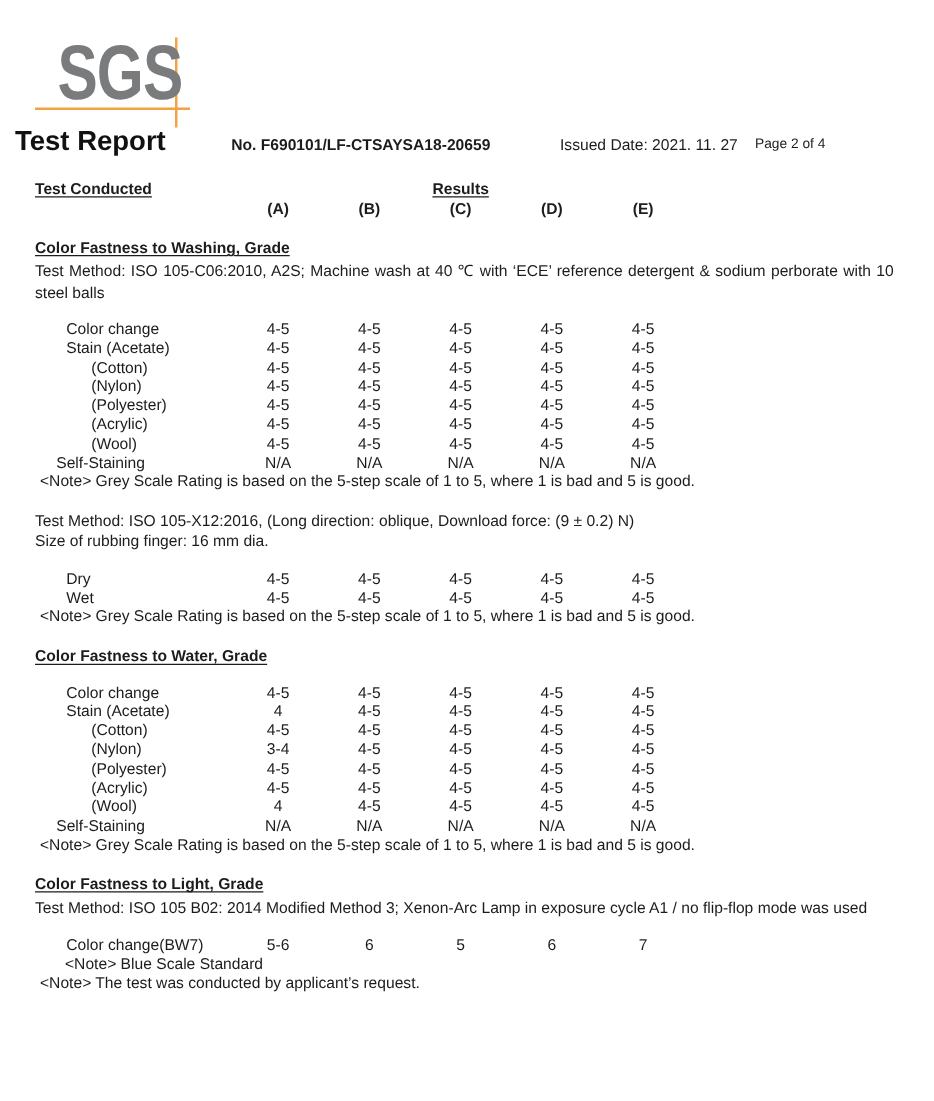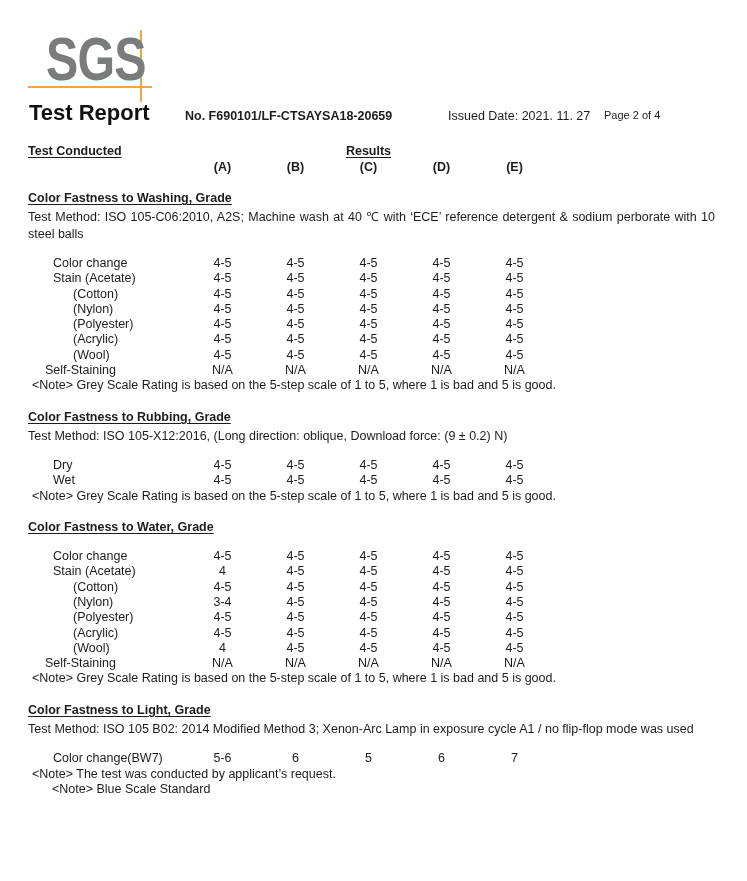--- a/index.html
+++ b/index.html
@@ -16,21 +16,21 @@
   
   .logo { position:absolute; left:0; top:0; width:200px; height:110px; }
   .logo-hline { position:absolute; left:28px; top:86px; width:124px; height:2px; background:#f2a444; }
   .logo-vline { position:absolute; left:140px; top:30px; width:2px;  height:72px; background:#f2a444; }
   .sgs-text {
     position:absolute; left:46px; top:29px;
     font-size:62px; font-weight:bold; line-height:60px;
     color:#7a7b7d; letter-spacing:-1px;
     transform: scaleX(0.78); transform-origin:left top;
   }
-  .report-title { position:absolute; left:29px; top:100px; font-size:22px; font-weight:bold; color:#111; }
+  .report-title { position:absolute; left:12px; top:100px; font-size:22px; font-weight:bold; color:#111; }
   .report-no    { position:absolute; left:185px; top:109px; font-size:12.5px; font-weight:bold; }
   .issued-date  { position:absolute; left:448px; top:109px; font-size:12.5px; }
   .page-no      { position:absolute; left:604px; top:109px; font-size:11px; }
 
   
   .content { position:absolute; left:28px; top:143px; width:687px; }
   .grid { display:grid; grid-template-columns:158px 73px 73px 73px 73px 73px; }
   .val  { text-align:center; }
   .lbl.i0 { padding-left:17px; }
   .lbl.i1 { padding-left:25px; }
@@ -147,22 +147,22 @@
           <span class="val">N/A</span>
           <span class="val">N/A</span>
           <span class="val">N/A</span>
           <span class="val">N/A</span>
         </div>
       </div>
       <div class="note">&lt;Note&gt; Grey Scale Rating is based on the 5-step scale of 1 to 5, where 1 is bad and 5 is good.</div>
     </div>
 
     <div class="section">
-      <div class="section-title"><span class="bu">Color Fastness to Rubbing, Grade</span></div>
       <div class="method">Test Method: ISO 105-X12:2016, (Long direction: oblique, Download force: (9 ± 0.2) N)</div>
+      <div class="method">Size of rubbing finger: 16 mm dia.</div>
       <div class="tbl">
         <div class="grid row">
           <span class="lbl i1">Dry</span>
           <span class="val">4-5</span>
           <span class="val">4-5</span>
           <span class="val">4-5</span>
           <span class="val">4-5</span>
           <span class="val">4-5</span>
         </div>
         <div class="grid row">
@@ -254,18 +254,18 @@
       <div class="tbl">
         <div class="grid row">
           <span class="lbl i1">Color change(BW7)</span>
           <span class="val">5-6</span>
           <span class="val">6</span>
           <span class="val">5</span>
           <span class="val">6</span>
           <span class="val">7</span>
         </div>
       </div>
+      <div class="note note-indent">&lt;Note&gt; Blue Scale Standard</div>
       <div class="note">&lt;Note&gt; The test was conducted by applicant’s request.</div>
-      <div class="note note-indent">&lt;Note&gt; Blue Scale Standard</div>
     </div>
 
   </div>
 </div>
 
 </body></html>

